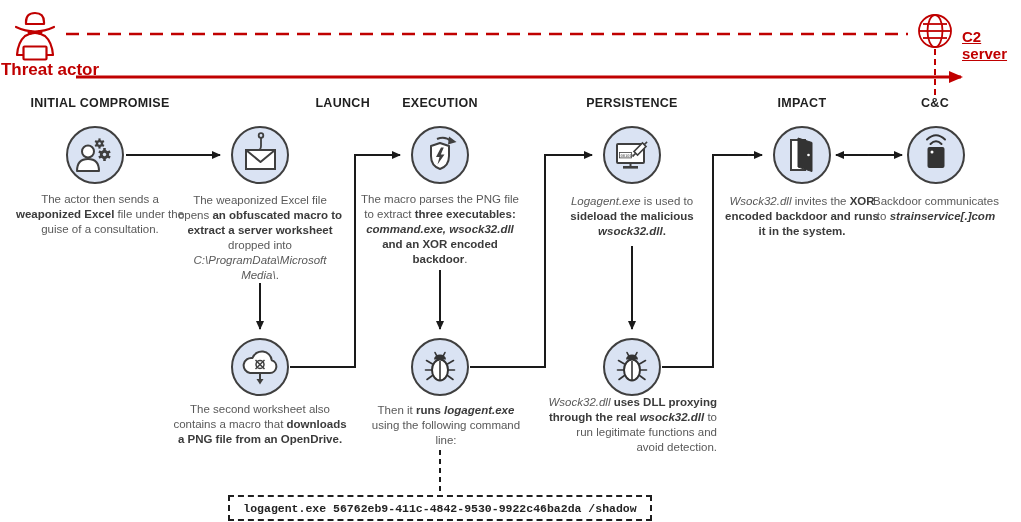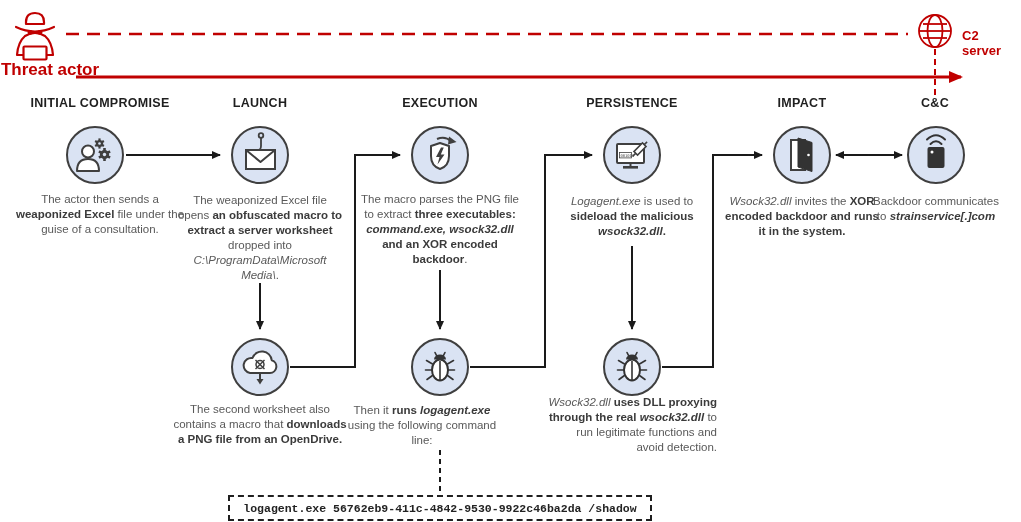--- a/index.html
+++ b/index.html
@@ -8,21 +8,21 @@
   .abs{position:absolute;}
   svg{display:block;}
   .overlay{position:absolute;left:0;top:0;pointer-events:none;}
   .stage-header{position:absolute;width:220px;text-align:center;font-size:12.5px;
                 font-weight:700;color:#1f1f1f;letter-spacing:.3px;}
   .desc{position:absolute;text-align:center;font-size:11.5px;line-height:15px;color:#595959;}
   .desc .para + .para{margin-top:27px;}
   .desc .b{font-weight:700;color:#3b3b3b;}
   .desc .i{font-style:italic;margin-top:7px;}
   .actor-label{position:absolute;color:#c00000;font-weight:700;font-size:17px;}
-  .c2-label{position:absolute;color:#c00000;font-weight:600;font-size:13px;}
+  .c2-label{position:absolute;color:#c00000;font-weight:600;font-size:15px;text-decoration:underline;}
   .cmdbox{position:absolute;left:228px;top:495px;width:424px;height:26px;
           border:2px dashed #1f1f1f;box-sizing:border-box;display:flex;
           align-items:center;justify-content:center;}
   .cmdbox span{font-family:"Liberation Mono",monospace;font-weight:700;
                font-size:11.5px;color:#222;white-space:nowrap;}
   .node{position:absolute;width:60px;height:60px;}
 </style>
 </head>
 <body>
 
@@ -71,21 +71,21 @@
       <circle cx="19" cy="19" r="16"></circle>
       <ellipse cx="19" cy="19" rx="7.5" ry="16"></ellipse>
       <line x1="7" y1="12" x2="31" y2="12"></line>
       <line x1="3" y1="19" x2="35" y2="19"></line>
       <line x1="7" y1="26" x2="31" y2="26"></line>
     </g>
   </svg>
   <div class="c2-label" style="left:962px;top:28px;">C2 server</div>
 
   <div class="stage-header" style="left:-10px;top:96px;">INITIAL COMPROMISE</div>
-  <div class="stage-header" style="left:150px;top:96px;">LAUNCH</div>
+  <div class="stage-header" style="left:150px;top:96px;text-align:right;">LAUNCH</div>
   <div class="stage-header" style="left:330px;top:96px;">EXECUTION</div>
   <div class="stage-header" style="left:692px;top:96px;">IMPACT</div>
   <div class="stage-header" style="left:522px;top:96px;">PERSISTENCE</div>
   <div class="stage-header" style="left:825px;top:96px;">C&amp;C</div>
 
   <svg class="node" style="left:65px;top:125px;" viewBox="0 0 60 60">
     <circle cx="30" cy="30" r="28" fill="#dae3f3" stroke="#3f3f3f" stroke-width="2"></circle>
     <circle cx="23" cy="26.5" r="6" fill="#fff" stroke="#3f3f3f" stroke-width="2"></circle>
     <path d="M12 46 q0-12 11-12 q11 0 11 12 z" fill="#fff" stroke="#3f3f3f" stroke-width="2" stroke-linejoin="round"></path>
     <g>
@@ -200,21 +200,21 @@
     </div>
   <div class="desc" style="left:176px;top:193px;width:168px;">
       <div class="para"><span>The weaponized Excel file opens </span><span class="b">an obfuscated macro to extract a server worksheet</span><span> dropped into </span><span class="i">C:\ProgramData\Microsoft Media\</span><span>.</span></div>
     </div>
   <div class="desc" style="left:170px;top:402px;width:180px;">
       <div class="para"><span>The second worksheet also contains a macro that </span><span class="b">downloads a PNG file from an OpenDrive.</span></div>
     </div>
   <div class="desc" style="left:360px;top:192px;width:160px;">
       <div class="para"><span>The macro parses the PNG file to extract </span><span class="b">three executables: </span><span class="b i">command.exe, wsock32.dll</span><span class="b"> and an XOR encoded backdoor</span><span>.</span></div>
     </div>
-  <div class="desc" style="left:347px;top:403px;width:150px;">
+  <div class="desc" style="left:371px;top:403px;width:150px;">
       <div class="para"><span>Then it </span><span class="b">runs </span><span class="b i">logagent.exe</span><span> using the following command line:</span></div>
     </div>
   <div class="desc" style="left:552px;top:194px;width:160px;">
       <div class="para"><span class="i">Logagent.exe</span><span> is used to </span><span class="b">sideload the malicious </span><span class="b i">wsock32.dll</span><span class="b">.</span></div>
     </div>
   <div class="desc" style="left:547px;top:395px;width:170px;text-align:right;">
       <div class="para"><span class="i">Wsock32.dll</span><span> </span><span class="b">uses DLL proxying through the real </span><span class="b i">wsock32.dll</span><span> to run legitimate functions and avoid detection.</span></div>
     </div>
   <div class="desc" style="left:722px;top:194px;width:160px;">
       <div class="para"><span class="i">Wsock32.dll</span><span> invites the </span><span class="b">XOR encoded backdoor and runs it in the system.</span></div>

